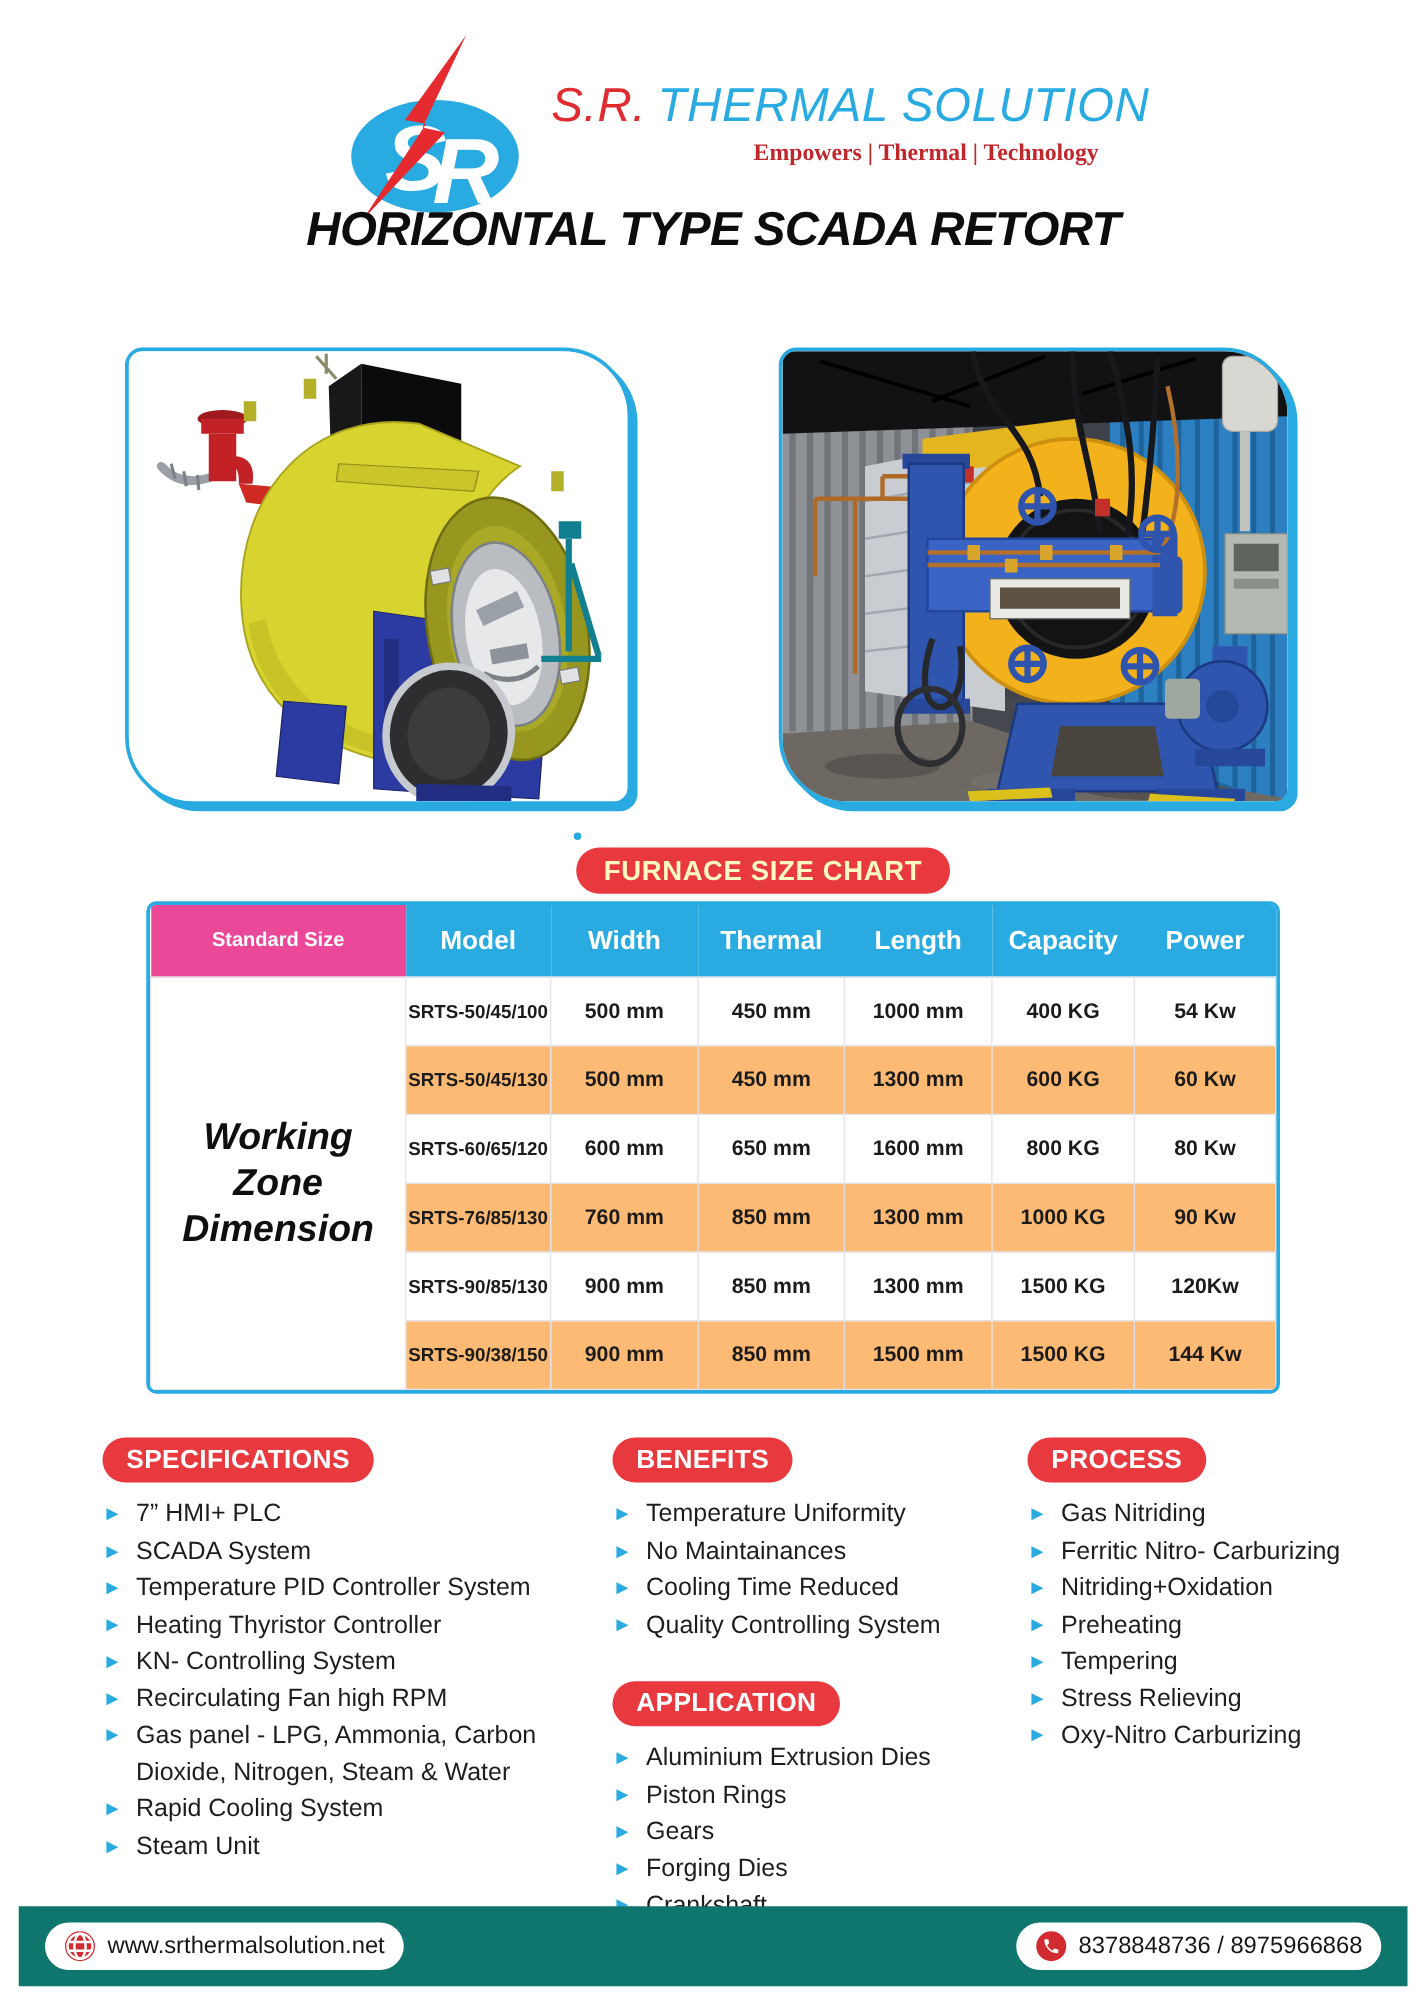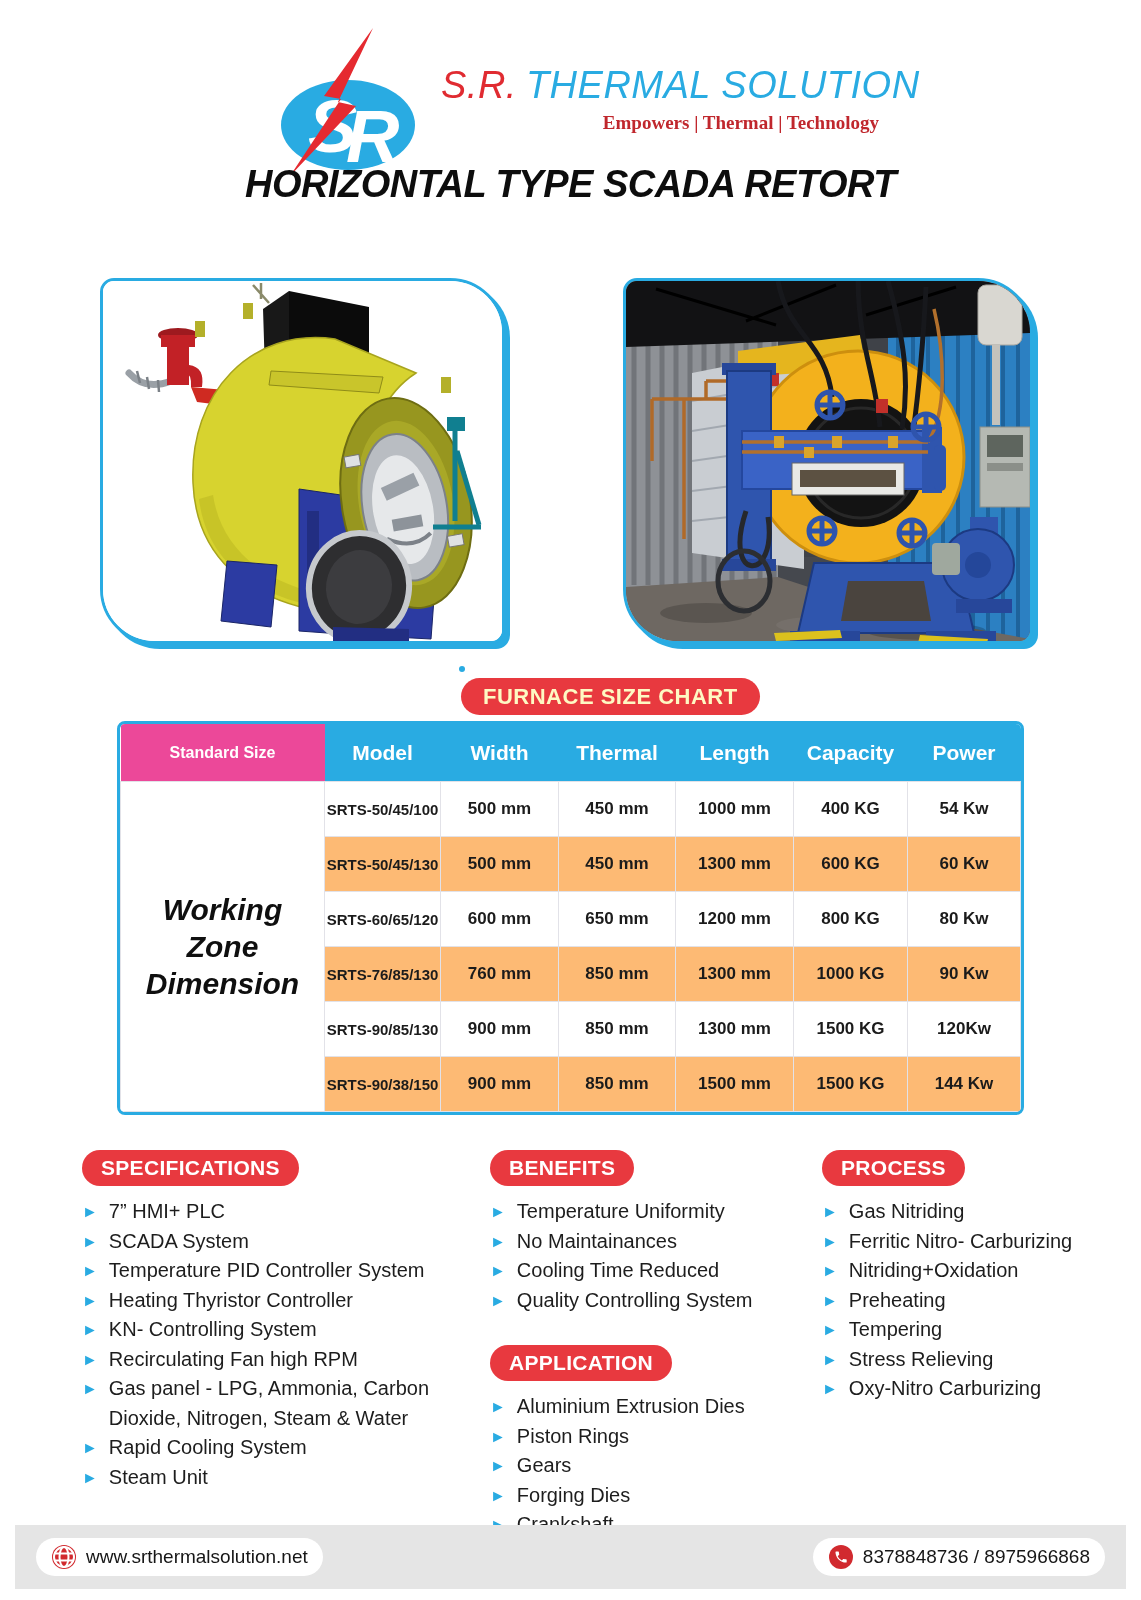--- a/index.html
+++ b/index.html
@@ -47,21 +47,21 @@
   #col-mid{left:490px;width:315px;}
   #col-proc{left:822px;width:320px;}
   .sec-badge{display:inline-block;background:#E8393F;color:#fff;font-weight:bold;font-size:21px;
              height:36px;line-height:36px;padding:0 19px;border-radius:18px;letter-spacing:.3px;}
   ul.blist{list-style:none;margin:11px 0 0 0;padding:0;}
   ul.blist li{display:flex;align-items:flex-start;gap:11px;font-size:20px;line-height:29.5px;color:#1d1d1d;}
   .tri{color:#29ABE2;font-size:16px;line-height:29.5px;flex:0 0 auto;}
   .badge-gap{margin-top:30px;}
 
   
-  .footer{position:absolute;left:15px;top:1525px;width:1111px;height:64px;background:#e5e5e5;
+  .footer{position:absolute;left:15px;top:1525px;width:1111px;height:64px;background:#0f766e;
           display:flex;align-items:center;justify-content:space-between;padding:0 21px;box-sizing:border-box;}
   .fpill{background:#fff;height:38px;border-radius:19px;display:flex;align-items:center;gap:9px;
          padding:0 15px;font-size:19px;color:#161616;}
   .fpill svg{display:block;}
 </style>
 </head>
 <body>
 
 <div class="page">
 
@@ -310,21 +310,21 @@
           <td>500 mm</td>
           <td>450 mm</td>
           <td>1300 mm</td>
           <td>600 KG</td>
           <td>60 Kw</td>
         </tr>
         <tr>
           <td class="model">SRTS-60/65/120</td>
           <td>600 mm</td>
           <td>650 mm</td>
-          <td>1200 mm</td>
+          <td>1600 mm</td>
           <td>800 KG</td>
           <td>80 Kw</td>
         </tr>
         <tr class="alt">
           <td class="model">SRTS-76/85/130</td>
           <td>760 mm</td>
           <td>850 mm</td>
           <td>1300 mm</td>
           <td>1000 KG</td>
           <td>90 Kw</td>

